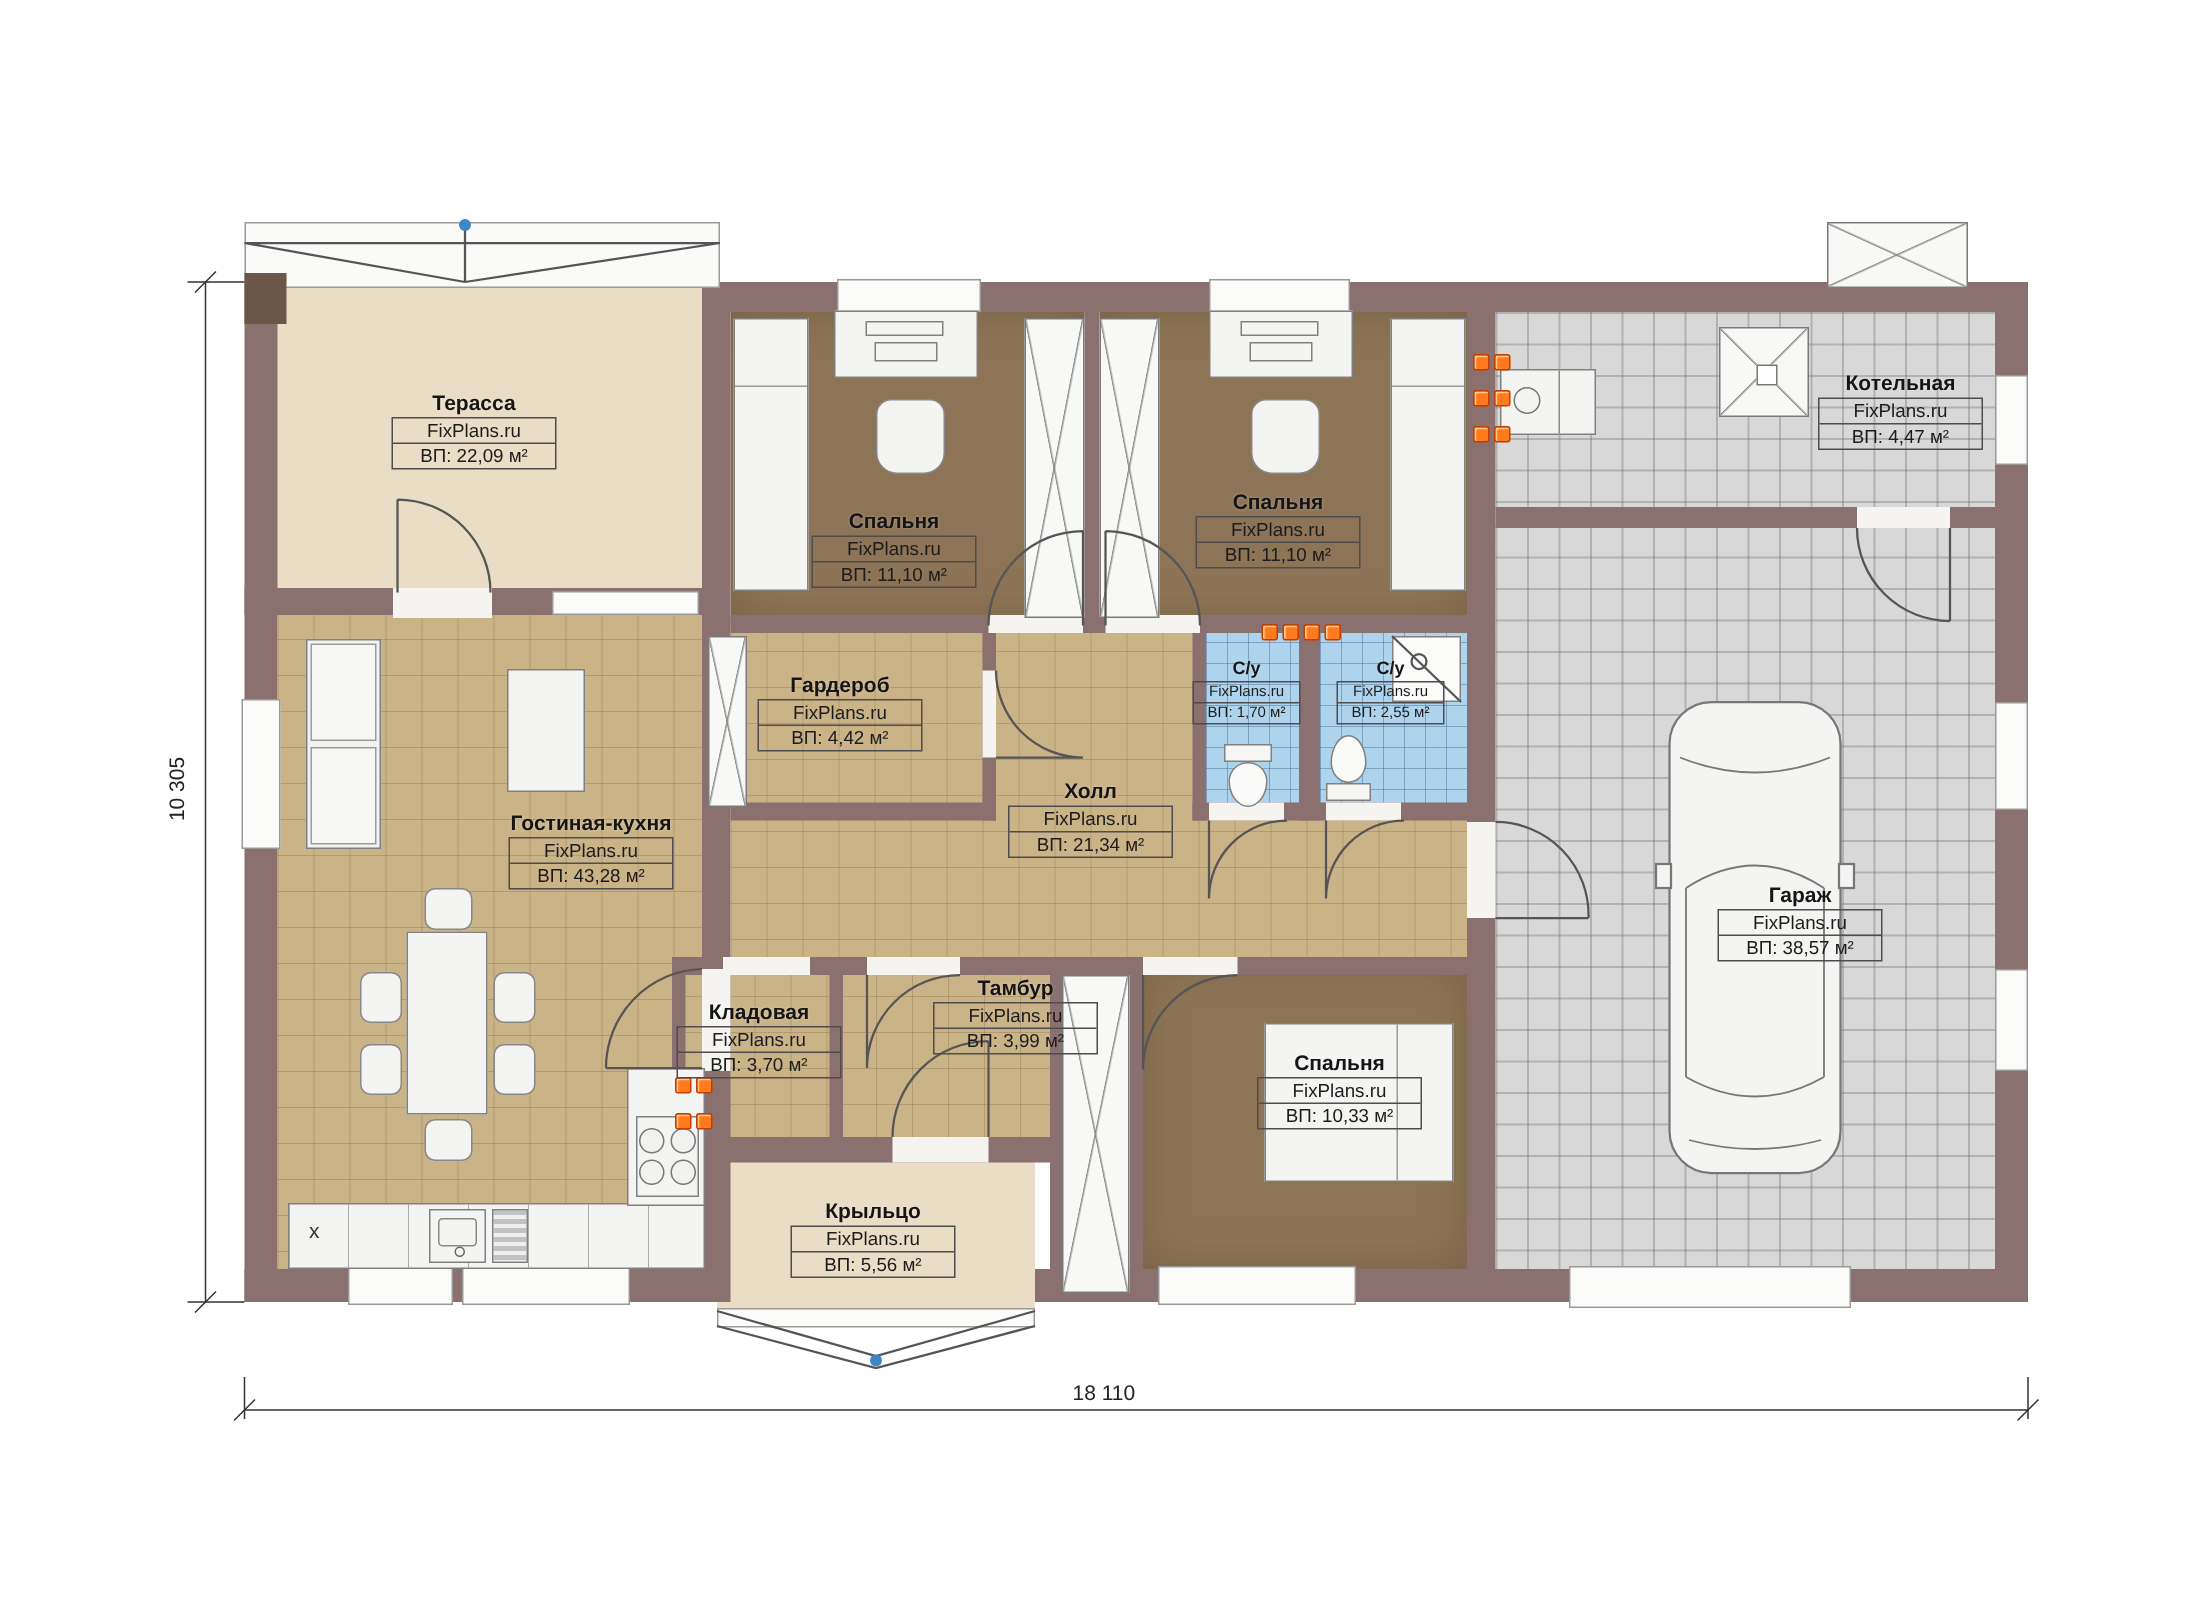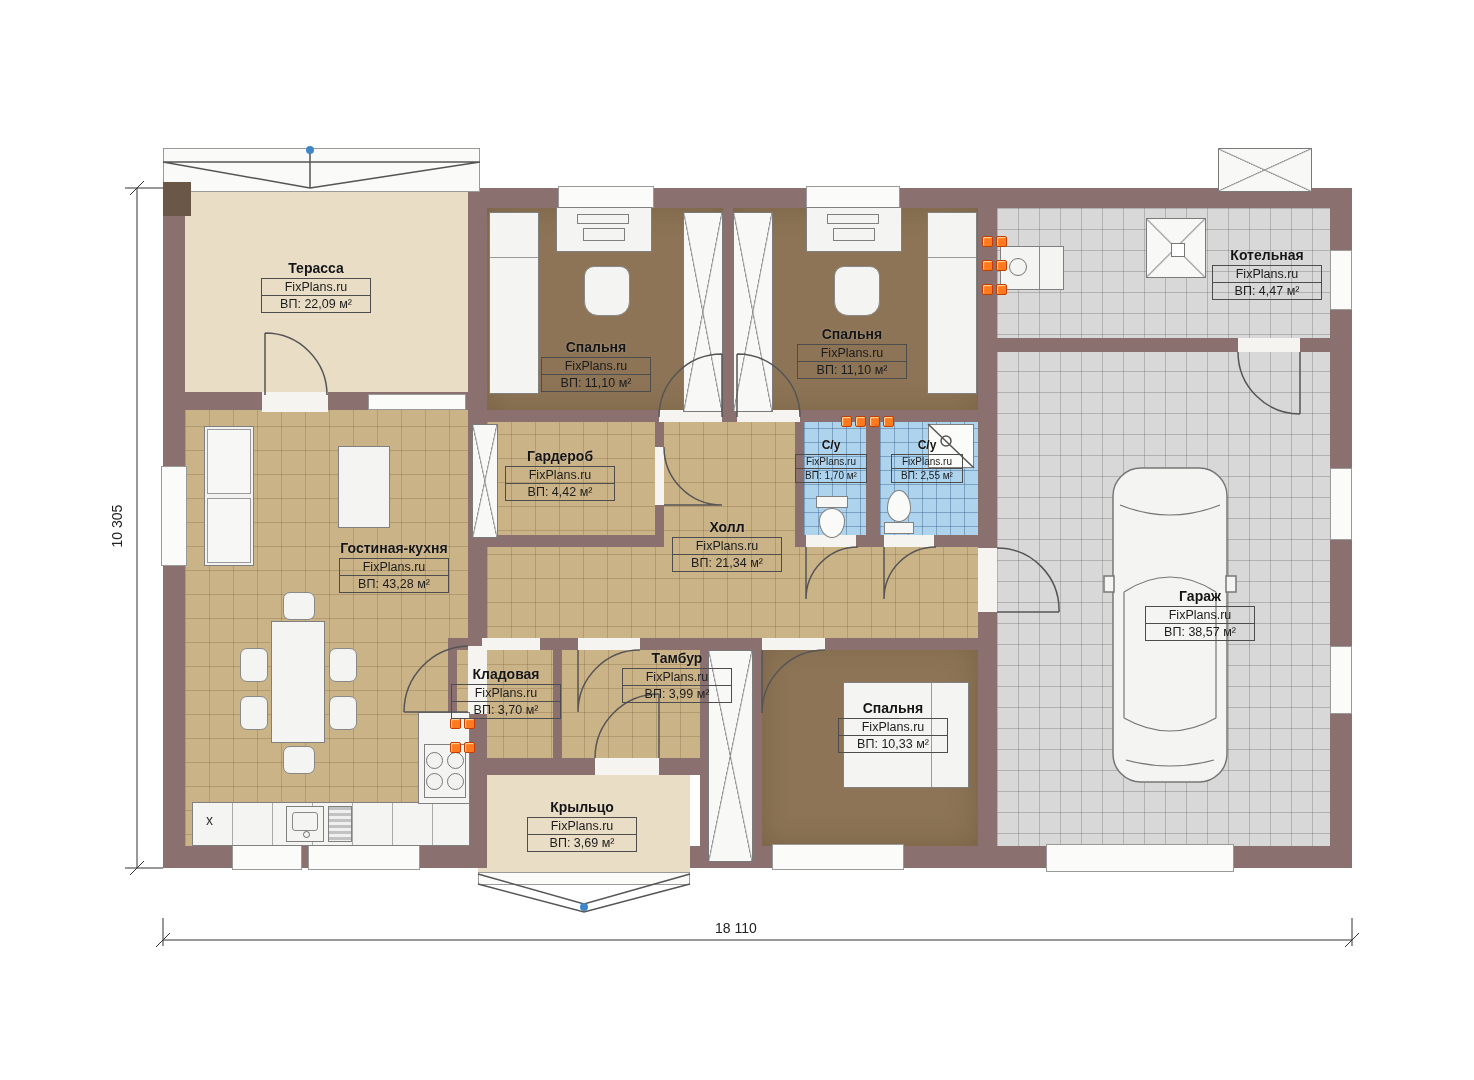--- a/index.html
+++ b/index.html
@@ -363,20 +363,20 @@
     <div class="rl-name">Спальня</div>
     <div class="rl-rows">
         <div class="rl-row">FixPlans.ru</div>
     <div class="rl-row">ВП: 10,33 м²</div>
       </div>
   </div>
   <div class="rlabel" style="left:582px;top:799px;">
     <div class="rl-name">Крыльцо</div>
     <div class="rl-rows">
         <div class="rl-row">FixPlans.ru</div>
-    <div class="rl-row">ВП: 3,69 м²</div>
+    <div class="rl-row">ВП: 5,56 м²</div>
       </div>
   </div>
 
   <div class="abs dim" style="left:715px;top:920px;z-index:30;">18 110</div>
   <div class="abs dim" style="left:96px;top:518px;transform:rotate(-90deg);transform-origin:center;z-index:30;">10 305</div>
 
 </div>
 
 </body></html>

